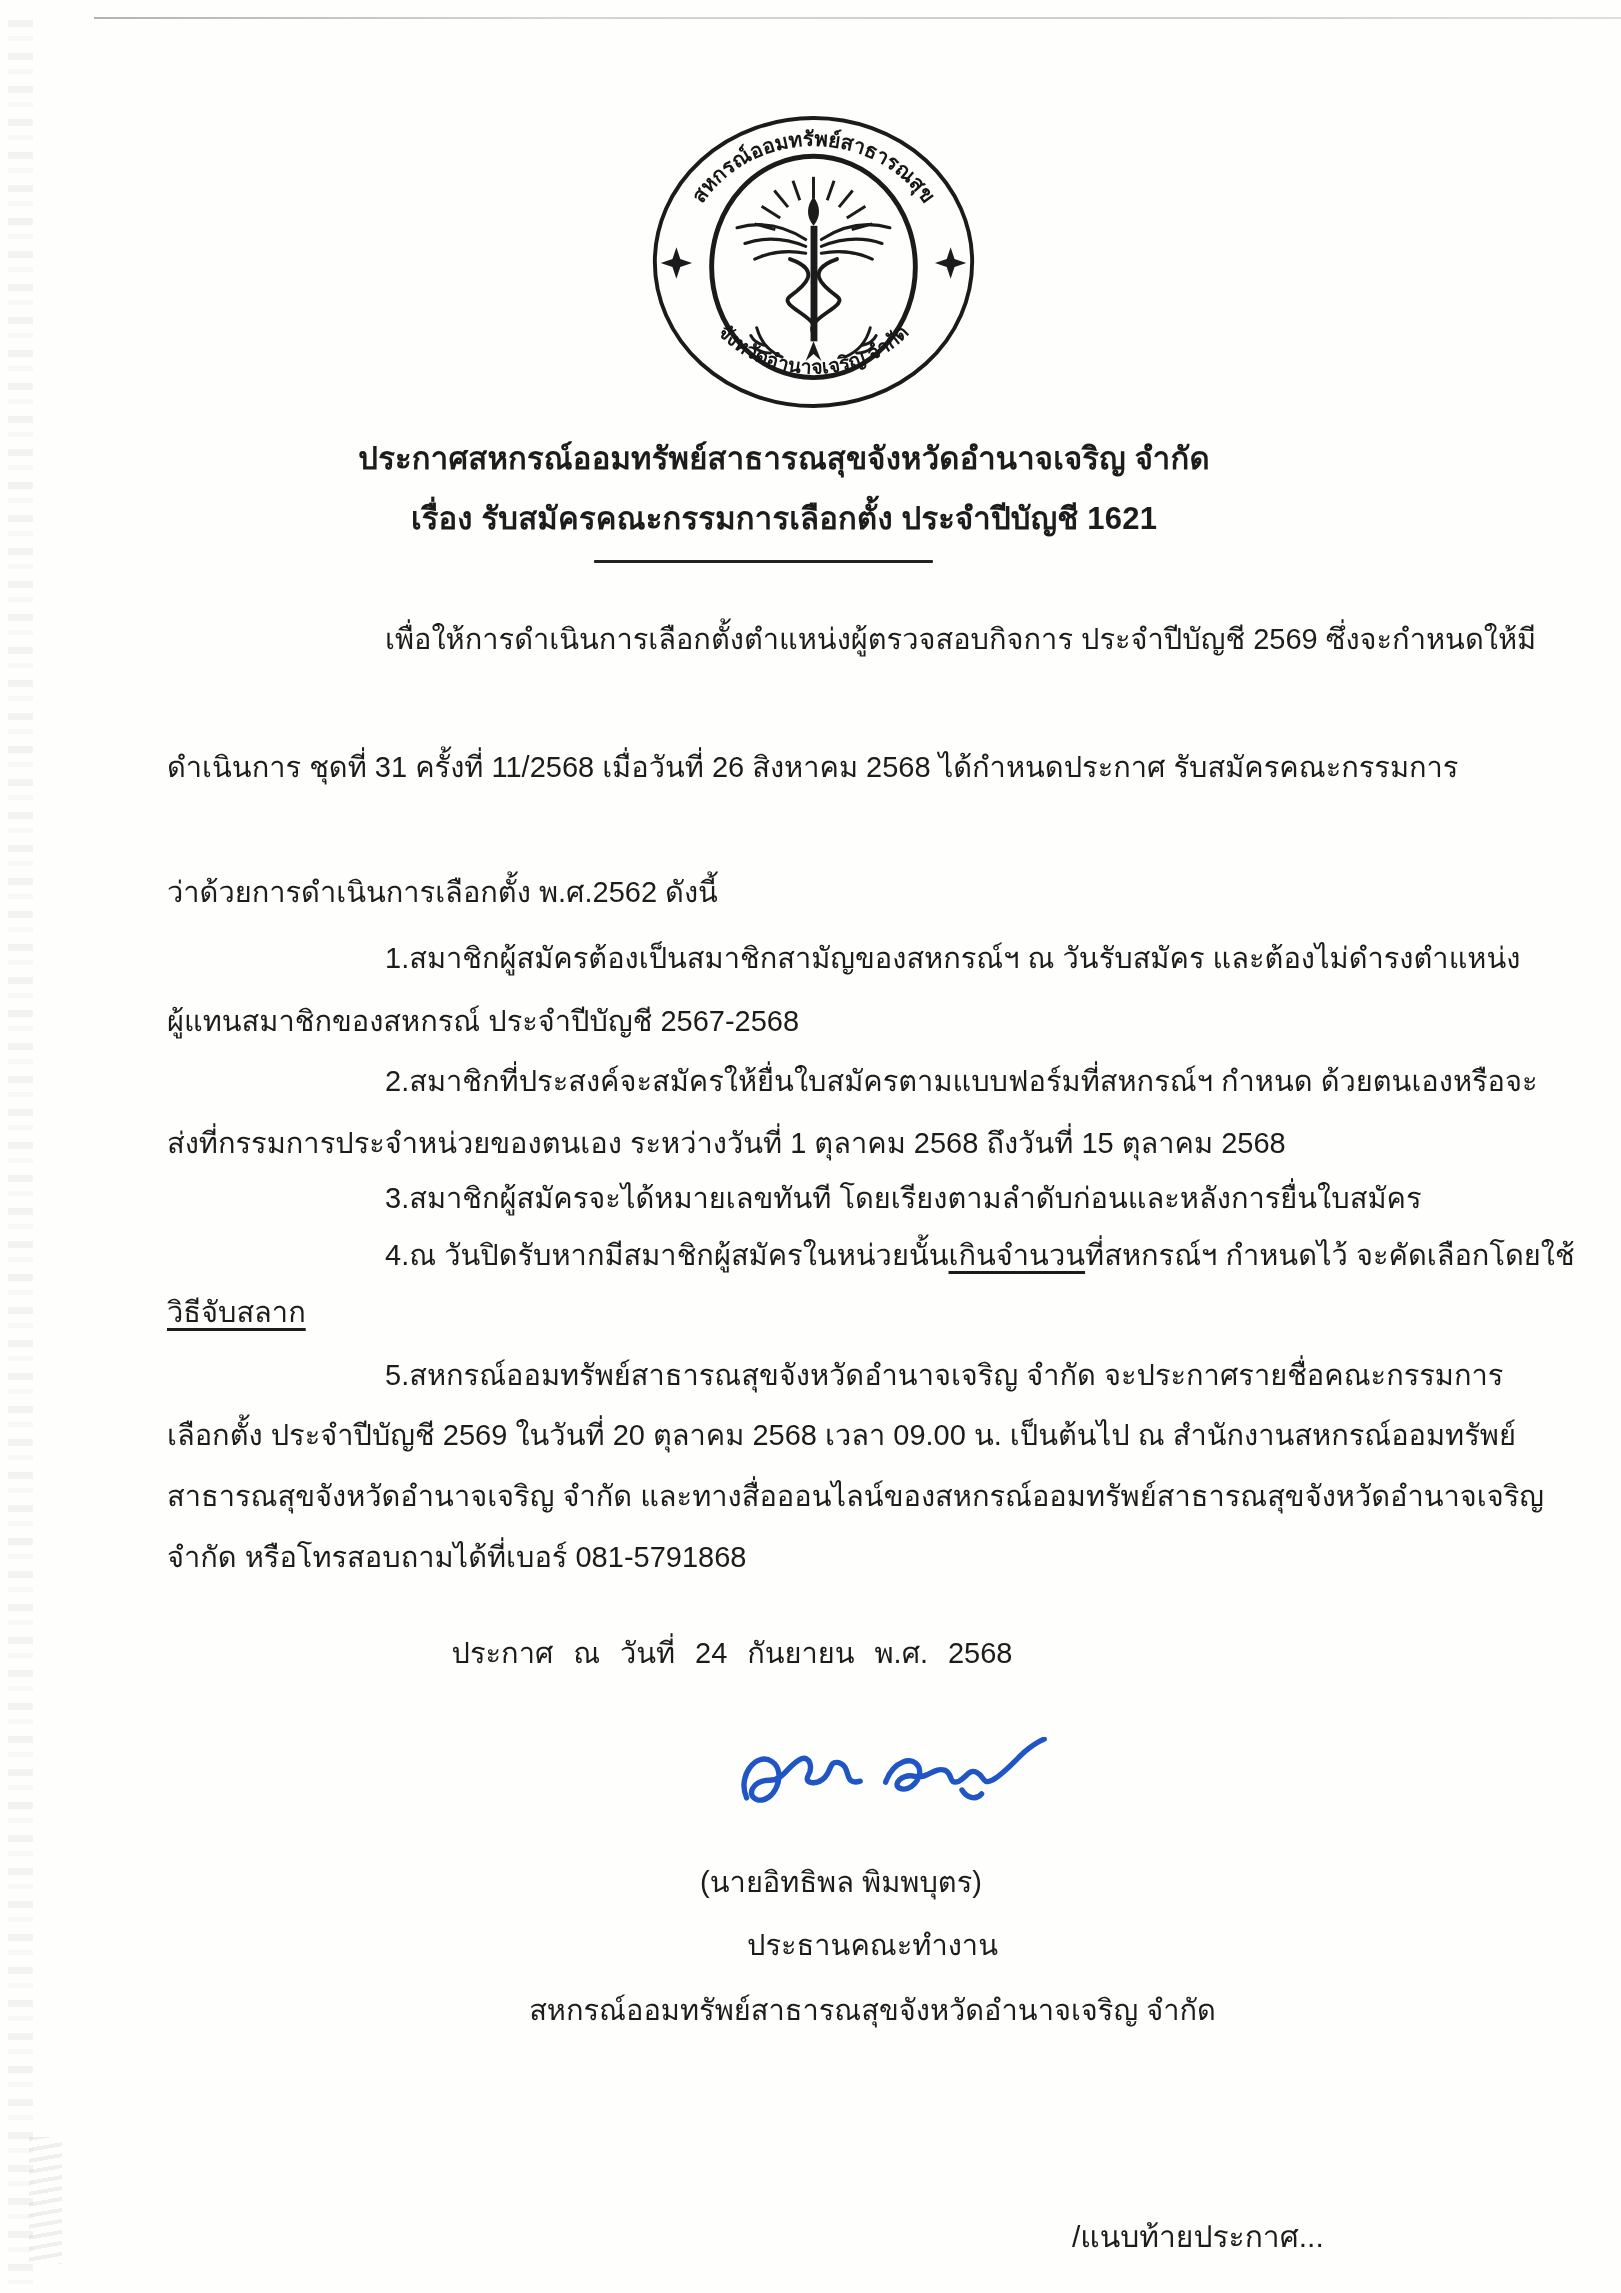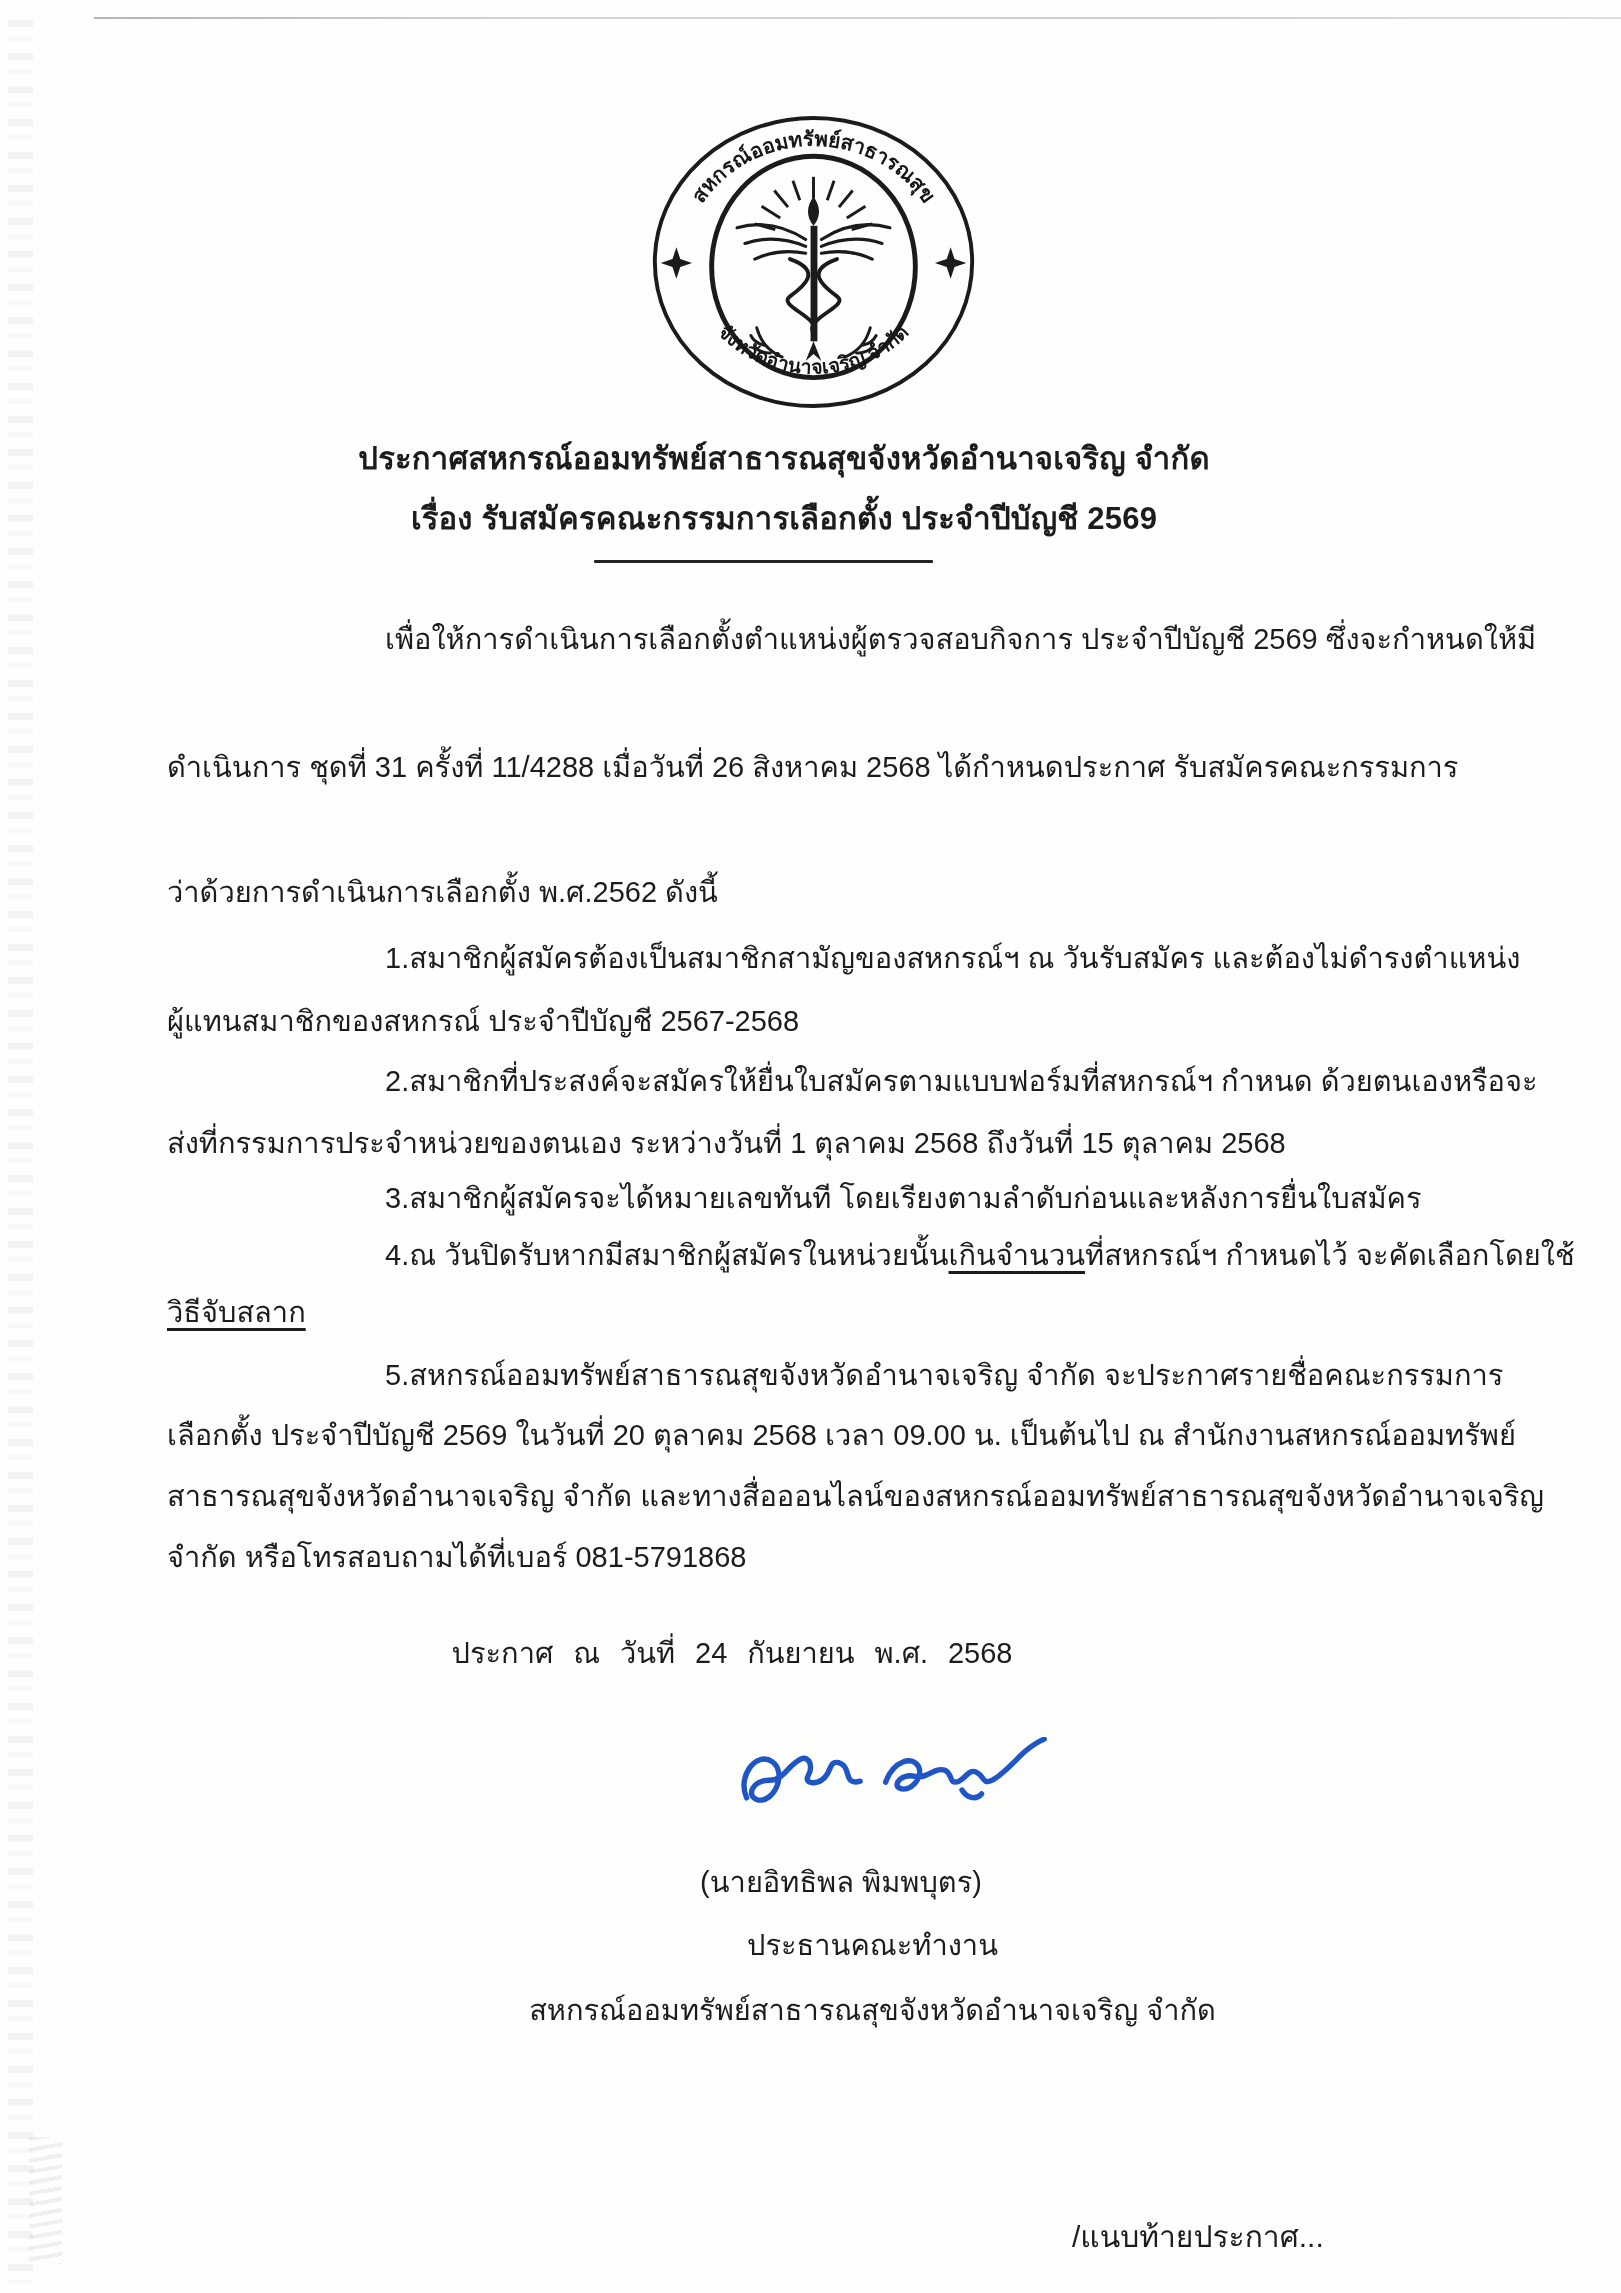--- a/index.html
+++ b/index.html
@@ -108,25 +108,25 @@
           <path d="M214,248 q10,0 16,-6"></path>
         </g>
       </g>
 
       <path class="seal-fill" d="M30,140 L34,152 L46,156 L34,160 L30,172 L26,160 L14,156 L26,152 Z"></path>
       <path class="seal-fill" d="M310,140 L314,152 L326,156 L314,160 L310,172 L306,160 L294,156 L306,152 Z"></path>
     </svg>
   </div>
 
   <div class="tl ctr title" style="top:436px">ประกาศสหกรณ์ออมทรัพย์สาธารณสุขจังหวัดอำนาจเจริญ จำกัด</div>
-  <div class="tl ctr title" style="top:496px">เรื่อง รับสมัครคณะกรรมการเลือกตั้ง ประจำปีบัญชี 2569</div>
+  <div class="tl ctr title" style="top:496px">เรื่อง รับสมัครคณะกรรมการเลือกตั้ง ประจำปีบัญชี 1621</div>
   <div class="title-rule"></div>
 
   <div class="tl ind" style="top:617px">เพื่อให้การดำเนินการเลือกตั้งตำแหน่งผู้ตรวจสอบกิจการ ประจำปีบัญชี 2569 ซึ่งจะกำหนดให้มี</div>
-  <div class="tl" style="top:745px">ดำเนินการ ชุดที่ 31 ครั้งที่ 11/4288 เมื่อวันที่ 26 สิงหาคม 2568 ได้กำหนดประกาศ รับสมัครคณะกรรมการ</div>
+  <div class="tl" style="top:745px">ดำเนินการ ชุดที่ 31 ครั้งที่ 11/2568 เมื่อวันที่ 26 สิงหาคม 2568 ได้กำหนดประกาศ รับสมัครคณะกรรมการ</div>
   <div class="tl" style="top:870px">ว่าด้วยการดำเนินการเลือกตั้ง พ.ศ.2562 ดังนี้</div>
 
   <div class="tl ind" style="top:936px">1.สมาชิกผู้สมัครต้องเป็นสมาชิกสามัญของสหกรณ์ฯ ณ วันรับสมัคร และต้องไม่ดำรงตำแหน่ง</div>
   <div class="tl" style="top:999px">ผู้แทนสมาชิกของสหกรณ์ ประจำปีบัญชี 2567-2568</div>
   <div class="tl ind" style="top:1059px">2.สมาชิกที่ประสงค์จะสมัครให้ยื่นใบสมัครตามแบบฟอร์มที่สหกรณ์ฯ กำหนด ด้วยตนเองหรือจะ</div>
   <div class="tl" style="top:1121px">ส่งที่กรรมการประจำหน่วยของตนเอง ระหว่างวันที่ 1 ตุลาคม 2568 ถึงวันที่ 15 ตุลาคม 2568</div>
   <div class="tl ind" style="top:1176px">3.สมาชิกผู้สมัครจะได้หมายเลขทันที โดยเรียงตามลำดับก่อนและหลังการยื่นใบสมัคร</div>
   <div class="tl ind" style="top:1233px"><span>4.ณ วันปิดรับหากมีสมาชิกผู้สมัครในหน่วยนั้น</span><span class="ul">เกินจำนวน</span><span>ที่สหกรณ์ฯ กำหนดไว้ จะคัดเลือกโดยใช้</span></div>
   <div class="tl" style="top:1290px"><span class="ul">วิธีจับสลาก</span></div>
   <div class="tl ind" style="top:1353px">5.สหกรณ์ออมทรัพย์สาธารณสุขจังหวัดอำนาจเจริญ จำกัด จะประกาศรายชื่อคณะกรรมการ</div>

